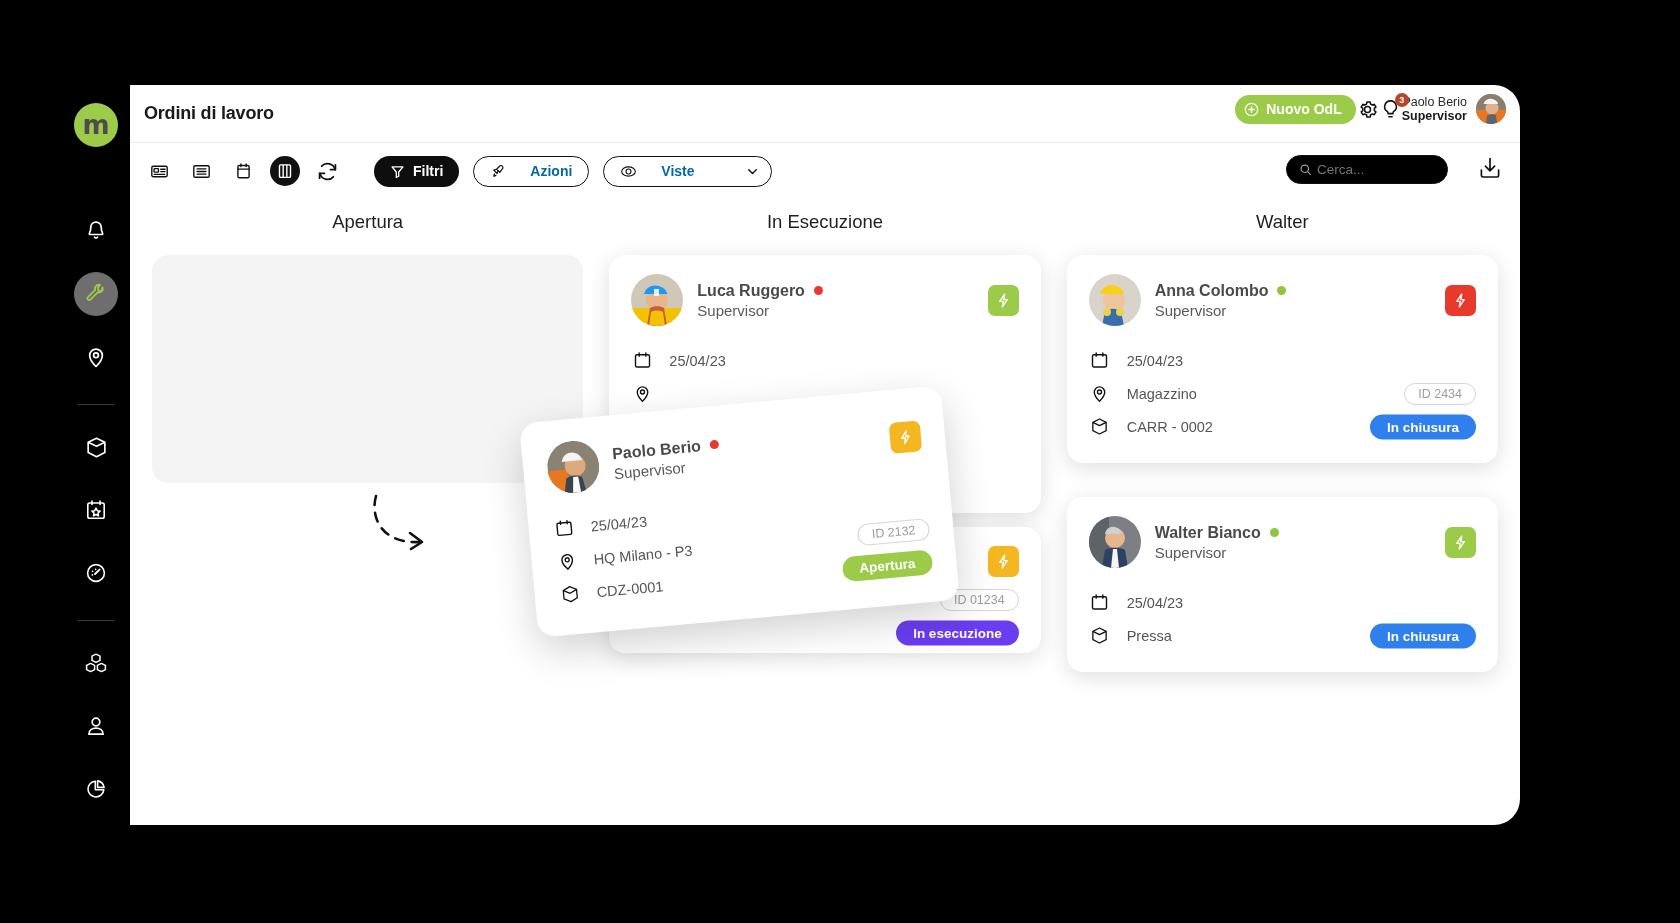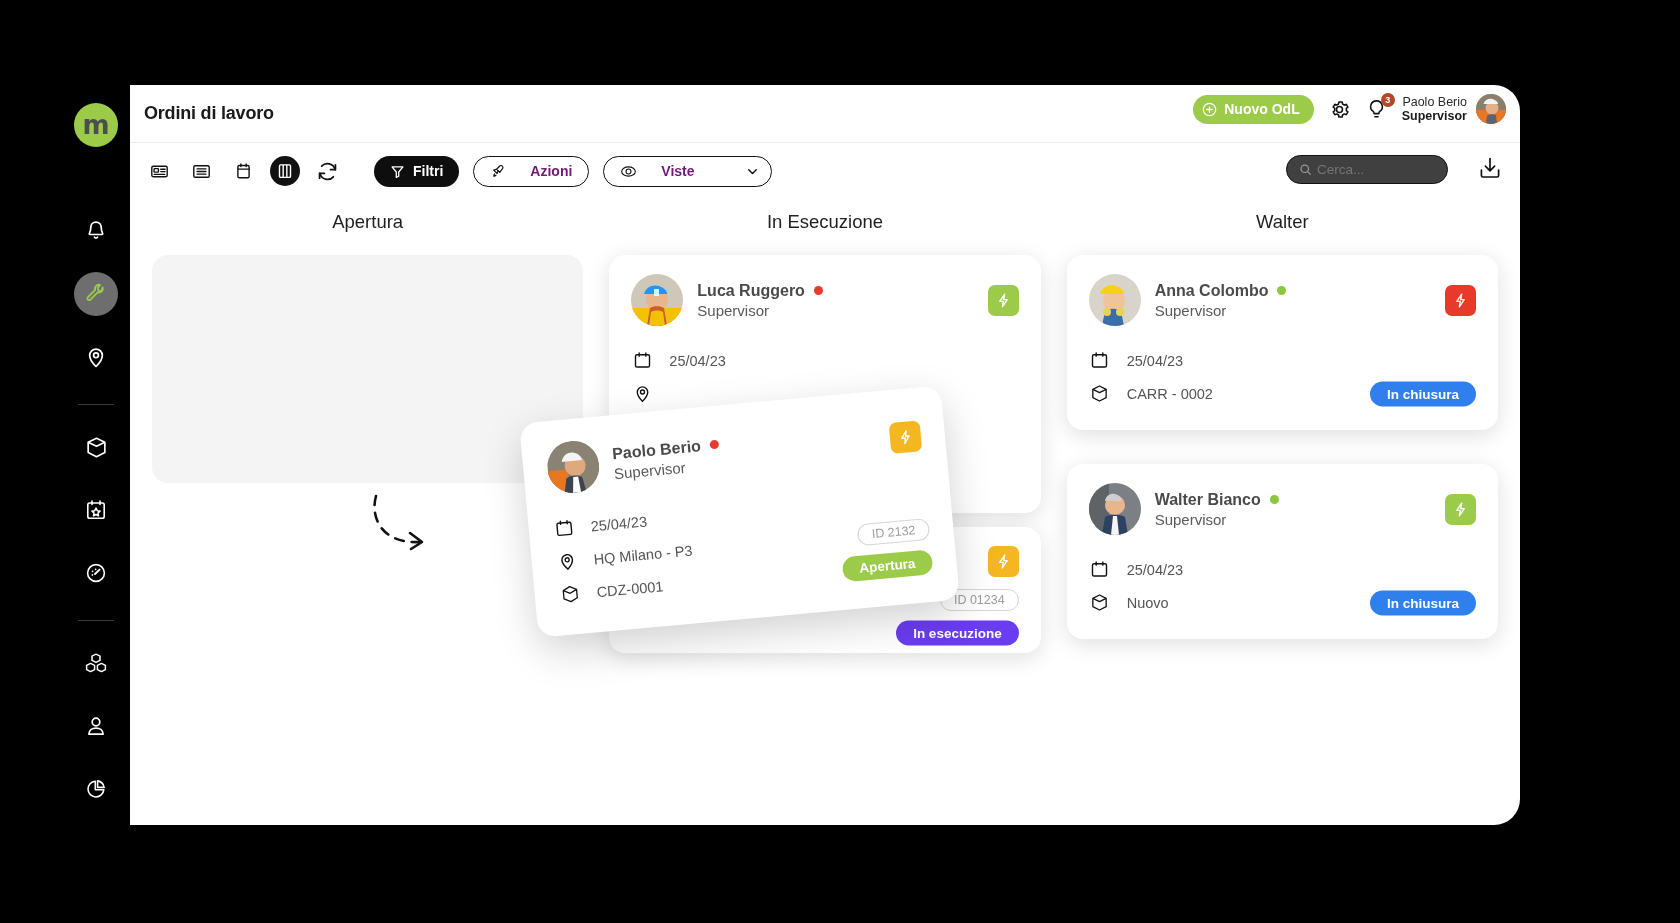--- a/index.html
+++ b/index.html
@@ -46,21 +46,21 @@
     height: 58px; position: relative;
     border-bottom: 1px solid #ececec;
     display:flex; align-items:center;
   }
   .page-title {
     margin-left: 14px; font-size: 18px; font-weight: 700; color:#1a1a1a;
     letter-spacing: -0.2px;
   }
   .topbar-right {
     position: absolute; right: 14px; top: 0; height: 48px;
-    display:flex; align-items:center; gap: 14px;
+    display:flex; align-items:center; gap: 0;
   }
   .btn-new {
     background: #9ccb4a; color:#fff; border:none; border-radius: 999px;
     height: 29px; padding: 0 14px 0 9px;
     font-size: 14px; font-weight: 700; cursor:pointer;
     display:flex; align-items:center; gap:7px; font-family:"Liberation Sans",sans-serif;
   }
   .icon-btn { background:none; border:none; cursor:pointer; display:flex; align-items:center; }
   .bulb-wrap { position: relative; display:flex; }
   .badge-count {
@@ -85,26 +85,26 @@
     width:30px; height:30px; border-radius:50%;
     display:flex; align-items:center; justify-content:center; cursor:pointer;
   }
   .tool-ic.active { background:#111; }
   .pill {
     height: 31px; border-radius:999px; display:flex; align-items:center;
     gap:8px; padding:0 16px; font-size:14px; font-weight:700; cursor:pointer;
     font-family:"Liberation Sans",sans-serif;
   }
   .pill-dark { background:#0e0e0e; color:#fff; border:none; margin-left: 32px; }
-  .pill-out { background:#fff; color:#701a75; border:1.5px solid #111; margin-left:14px;gap:24px; }
+  .pill-out { background:#fff; color:#0369a1; border:1.5px solid #111; margin-left:14px;gap:24px; }
   .search-wrap { position:absolute; right: 72px; top: 12px; }
   .search-box {
     width: 162px; height: 29px; border-radius:999px; border:1.5px solid #111;
     display:flex; align-items:center; gap:5px; padding:0 12px;
-    background:#404040;
+    background:#000000;
   }
   .search-box input {
     border:none; outline:none; font-size:13.5px; color:#9a9a9a;
     width:100%; background:transparent; font-family:"Liberation Sans",sans-serif;
   }
   .dl-btn { position:absolute; right: 16px; top: 11px; cursor:pointer; }
 
   
   .board { position:relative; height: 626px; padding: 6px 22px 0 22px; }
   .cols { display:flex; gap: 26px; }
@@ -490,20 +490,30 @@
                 <span class="ricon">
                   <svg width="21" height="21" viewBox="0 0 24 24" fill="none" stroke="#111" stroke-width="1.6">
                     <rect x="4" y="5.4" width="16" height="14" rx="1.8"></rect>
                     <path d="M8.2 3.4v3.6M15.8 3.4v3.6" stroke-linecap="round"></path>
                   </svg>
                 </span>
                 <span class="rtext">25/04/23</span>
               </div>
               <div class="row">
                 <span class="ricon">
+                  <svg width="21" height="21" viewBox="0 0 24 24" fill="none" stroke="#111" stroke-width="1.6">
+                    <path d="M12 21s6-6 6-10.6A6 6 0 0 0 6 10.4C6 15 12 21 12 21z" stroke-linejoin="round"></path>
+                    <circle cx="12" cy="10.3" r="2.3"></circle>
+                  </svg>
+                </span>
+                <span class="rtext">Magazzino</span>
+                <span class="idchip">ID 2434</span>
+              </div>
+              <div class="row">
+                <span class="ricon">
                   <svg width="21" height="21" viewBox="0 0 24 24" fill="none" stroke="#111" stroke-width="1.5">
                     <path d="M12 3.4 19.6 7.2v9.6L12 20.6 4.4 16.8V7.2L12 3.4z" stroke-linejoin="round"></path>
                     <path d="M4.4 7.2 12 11l7.6-3.8" stroke-linejoin="round"></path>
                   </svg>
                 </span>
                 <span class="rtext">CARR - 0002</span>
                 <span class="statchip" style="background:#2f80ed">In chiusura</span>
               </div>
             </div>
           </div>
@@ -543,21 +553,21 @@
                 </span>
                 <span class="rtext">25/04/23</span>
               </div>
               <div class="row">
                 <span class="ricon">
                   <svg width="21" height="21" viewBox="0 0 24 24" fill="none" stroke="#111" stroke-width="1.5">
                     <path d="M12 3.4 19.6 7.2v9.6L12 20.6 4.4 16.8V7.2L12 3.4z" stroke-linejoin="round"></path>
                     <path d="M4.4 7.2 12 11l7.6-3.8" stroke-linejoin="round"></path>
                   </svg>
                 </span>
-                <span class="rtext">Nuovo</span>
+                <span class="rtext">Pressa</span>
                 <span class="statchip" style="background:#2f80ed">In chiusura</span>
               </div>
             </div>
           </div>
         </div>
 
       </div>
     </div>
   </div>
 

